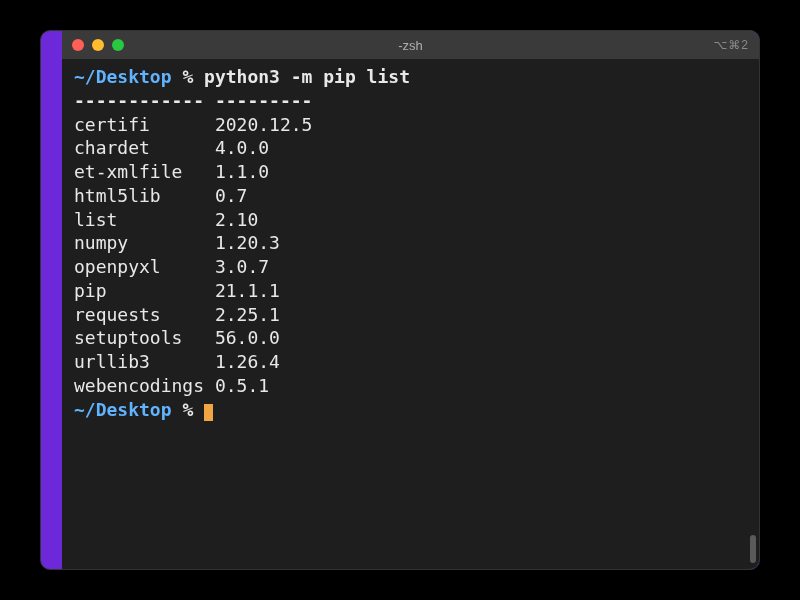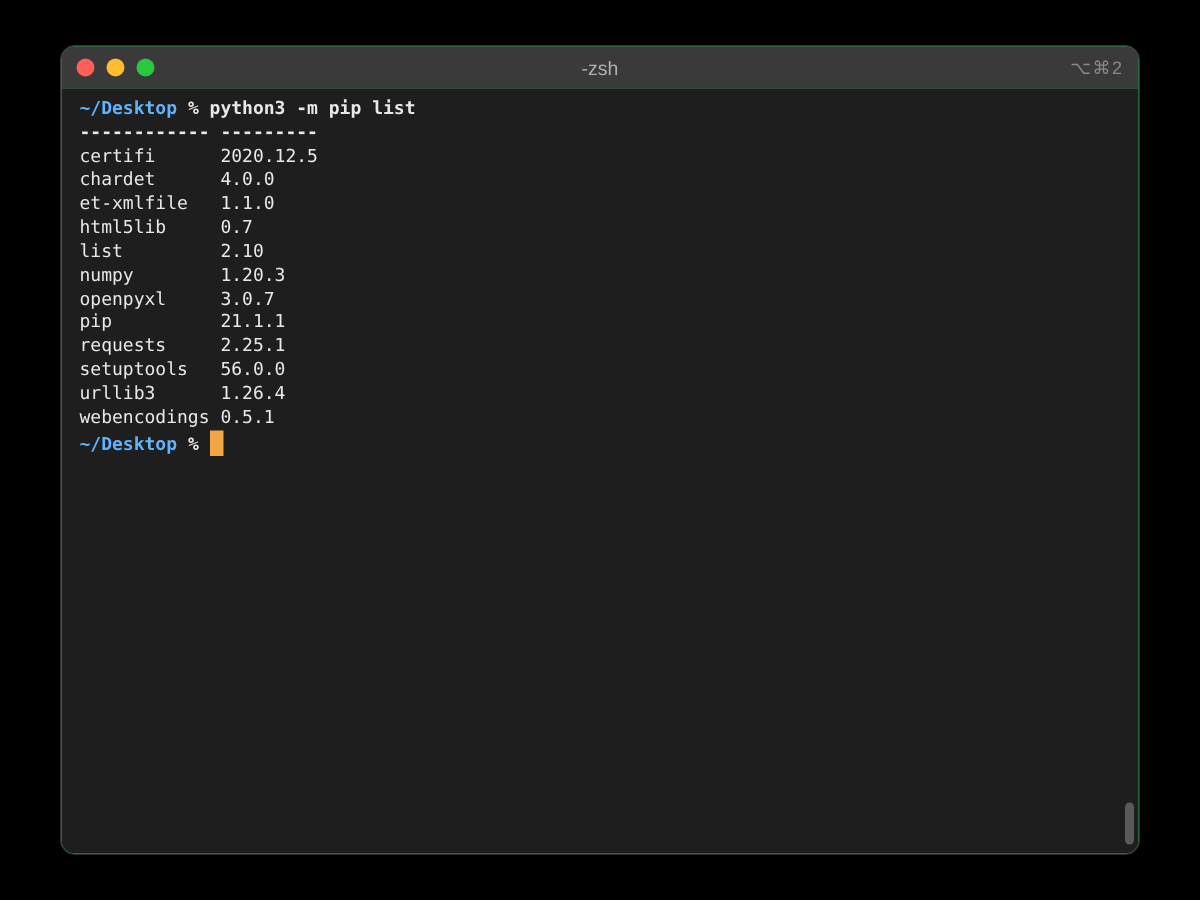--- a/index.html
+++ b/index.html
@@ -12,27 +12,28 @@
       height: 600px;
       background: #000000;
       display: flex;
       align-items: center;
       justify-content: center;
       font-family: "Menlo", "Monaco", "Consolas", monospace;
     }
     .terminal-window {
       width: 720px;
       height: 540px;
-      background: #22c55e;
+      background: #6d28d9;
       border-radius: 10px;
       overflow: hidden;
       display: flex;
       flex-direction: column;
       box-shadow: 0 10px 40px rgba(0,0,0,0.5);
       border: 1px solid #333;
+      padding-left: 21px;
     }
     .titlebar {
       height: 28px;
       background: #3a3a3a;
       display: flex;
       align-items: center;
       padding: 0 10px;
       position: relative;
       flex-shrink: 0;
     }
@@ -62,21 +63,21 @@
       color: #8a8a8a;
       font-size: 12px;
       font-family: -apple-system, "Helvetica Neue", sans-serif;
       letter-spacing: 1px;
     }
     .terminal-body {
       flex: 1;
       padding: 6px 12px;
       background: #1e1e1e;
       overflow: hidden;
-      font-size: 12px;
+      font-size: 18px;
       line-height: 1.32;
       color: #e8e8e8;
       position: relative;
     }
     .line {
       white-space: pre;
       font-family: "Menlo", "Monaco", "Consolas", monospace;
     }
     .prompt-path { color: #5fb3ff; font-weight: bold; }
     .prompt-sep { color: #e8e8e8; font-weight: bold; }

